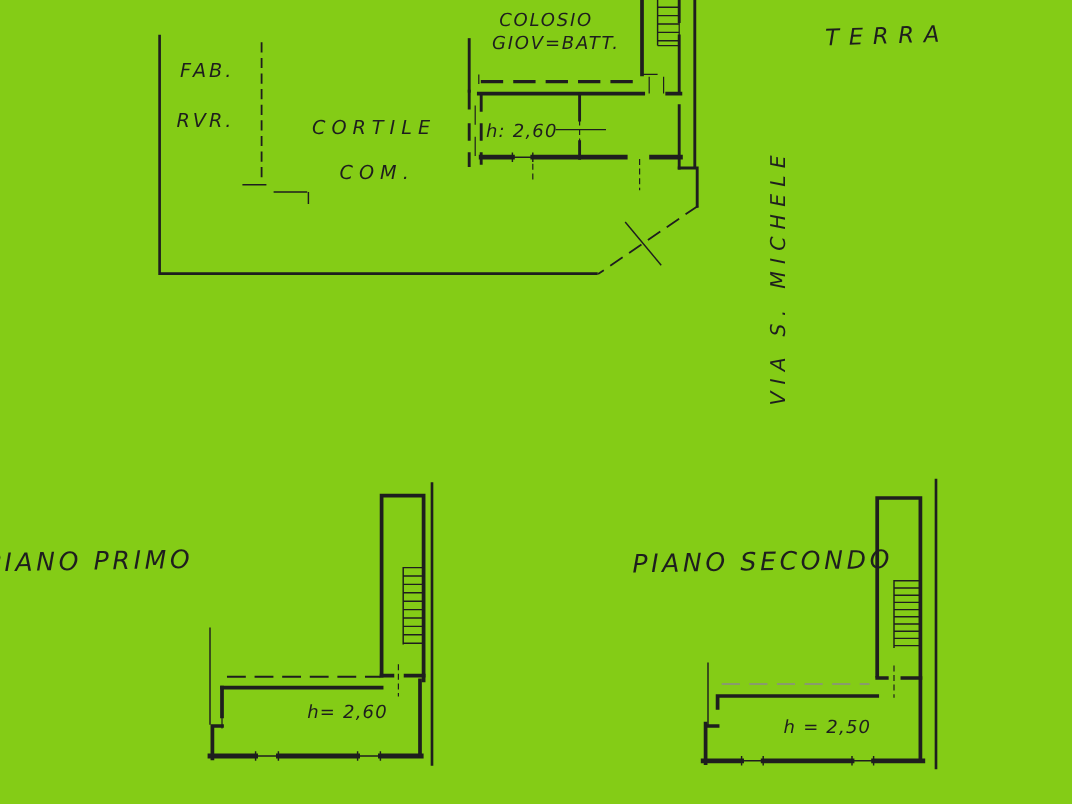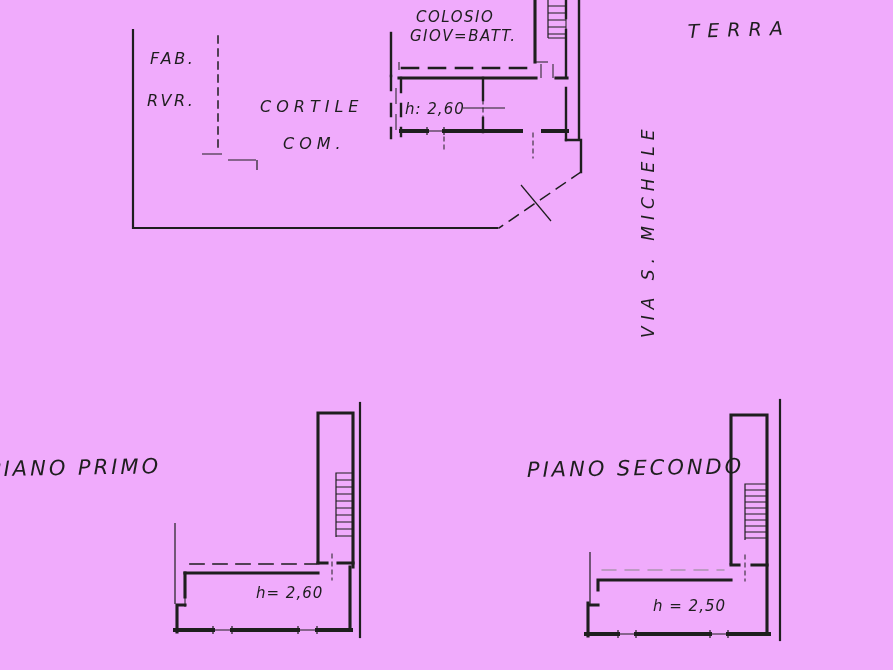--- a/index.html
+++ b/index.html
@@ -1,19 +1,19 @@
 <!DOCTYPE html>
 <html><head>
 <meta charset="utf-8">
 <style>
   html,body{margin:0;padding:0;background:#e8e8e8;}
   .canvas{
     position:relative;
     width:893px;height:670px;
-    background:#f0abfc;
+    background:#84cc16;
     overflow:hidden;
     font-family:"DejaVu Sans", sans-serif;
   }
   svg{position:absolute;left:0;top:0;}
   svg path{fill:none;stroke:#1e1e1e;stroke-linecap:square;}
   .w-boundary{stroke-width:2.2;}
   .w-wall{stroke-width:3.1;}
   .w-wall-h{stroke-width:4;}
   .w-med{stroke-width:2.4;}
   .w-thin{stroke-width:1.2;stroke-linecap:butt;}

